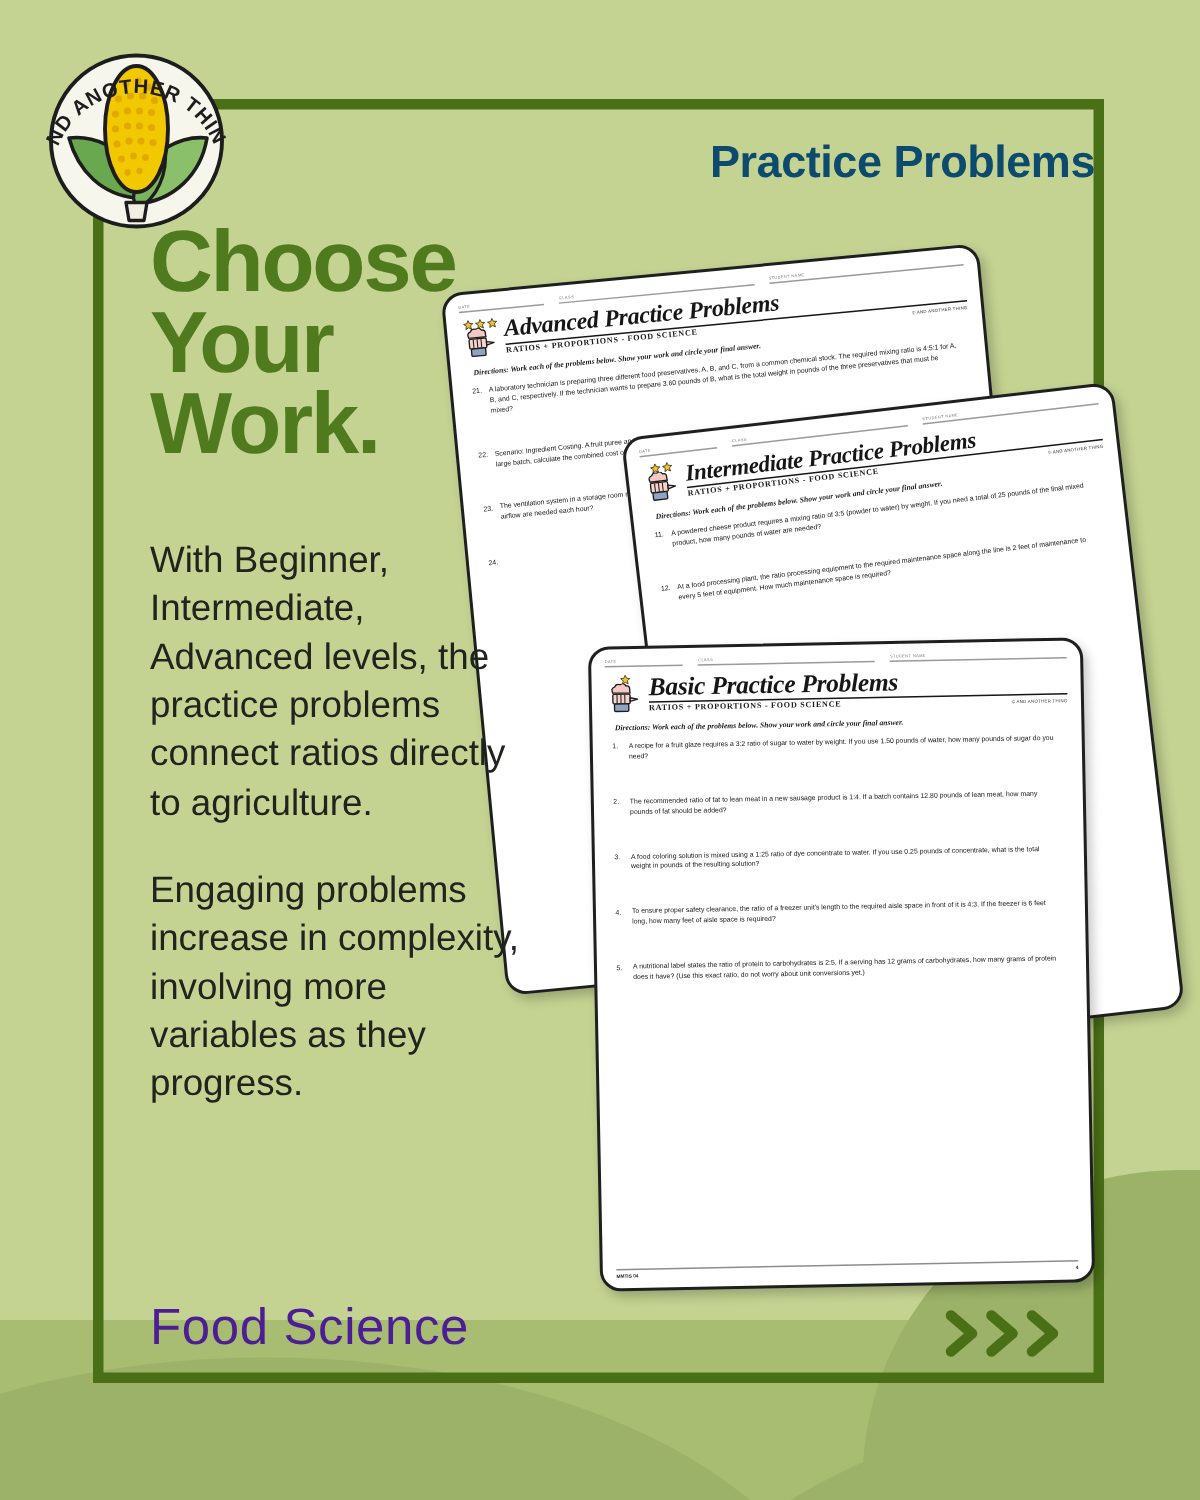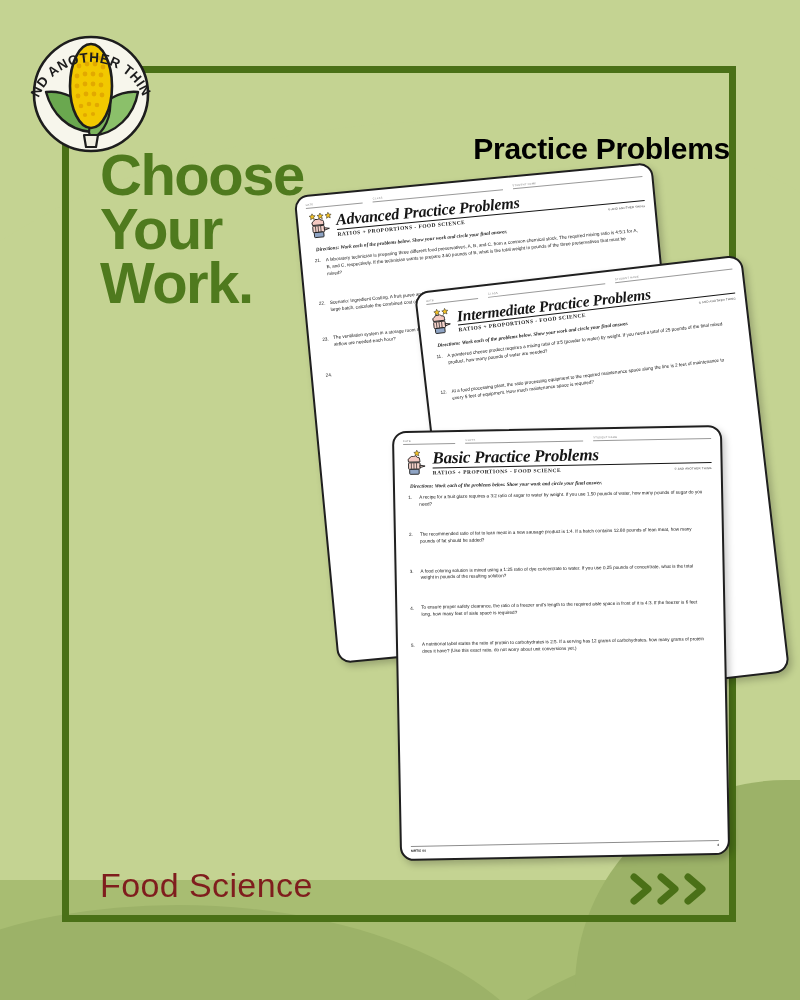--- a/index.html
+++ b/index.html
@@ -68,23 +68,22 @@
   }
   .logo svg { display: block; }
 
   
   .kicker {
     position: absolute;
     right: 70px; top: 92px;
     z-index: 6;
     font-size: 30px;
     font-weight: bold;
-    color: #000000;
+    color: #0c4a6e;
     letter-spacing: -0.3px;
-    margin-top: 40px;
   }
   .headline {
     position: absolute;
     left: 100px; top: 148px;
     z-index: 6;
     font-size: 58px;
     line-height: 0.93;
     font-weight: bold;
     color: #4f7a1e;
     letter-spacing: -1.5px;
@@ -99,21 +98,21 @@
     line-height: 1.32;
     color: #20241d;
   }
   .body-copy p + p { margin-top: 26px; }
   .subject {
     position: absolute;
     left: 100px; top: 866px;
     z-index: 6;
     font-size: 34px;
     font-weight: normal;
-    color: #7f1d1d;
+    color: #4c1d95;
     letter-spacing: 0.4px;
   }
   .arrows {
     position: absolute;
     left: 630px; top: 873px;
     z-index: 6;
     display: flex;
     gap: 1px;
   }
   .arrows svg { display: block; }
@@ -270,20 +269,24 @@
       <text font-family="Liberation Sans, sans-serif" font-size="13.5" font-weight="bold" fill="#1d1d1d" letter-spacing="0.6">
         <textPath href="#arcpath" startOffset="50%" text-anchor="middle">AND ANOTHER THING</textPath>
       </text>
     </svg>
   </div>
 
   <div class="kicker">Practice Problems</div>
 
   <h1 class="headline">Choose Your Work.</h1>
 
+  <div class="body-copy">
+    <p>With Beginner, Intermediate, Advanced levels, the practice problems connect ratios directly to agriculture.</p>
+    <p>Engaging problems increase in complexity, involving more variables as they progress.</p>
+  </div>
 
   <div class="subject">Food Science</div>
 
   <div class="arrows">
     <svg width="26" height="32" viewBox="0 0 26 32">
         <path d="M4 4 L18 16 L4 28" fill="none" stroke="#4a7017" stroke-width="7" stroke-linecap="round" stroke-linejoin="round"></path>
       </svg>
     <svg width="26" height="32" viewBox="0 0 26 32">
         <path d="M4 4 L18 16 L4 28" fill="none" stroke="#4a7017" stroke-width="7" stroke-linecap="round" stroke-linejoin="round"></path>
       </svg>

